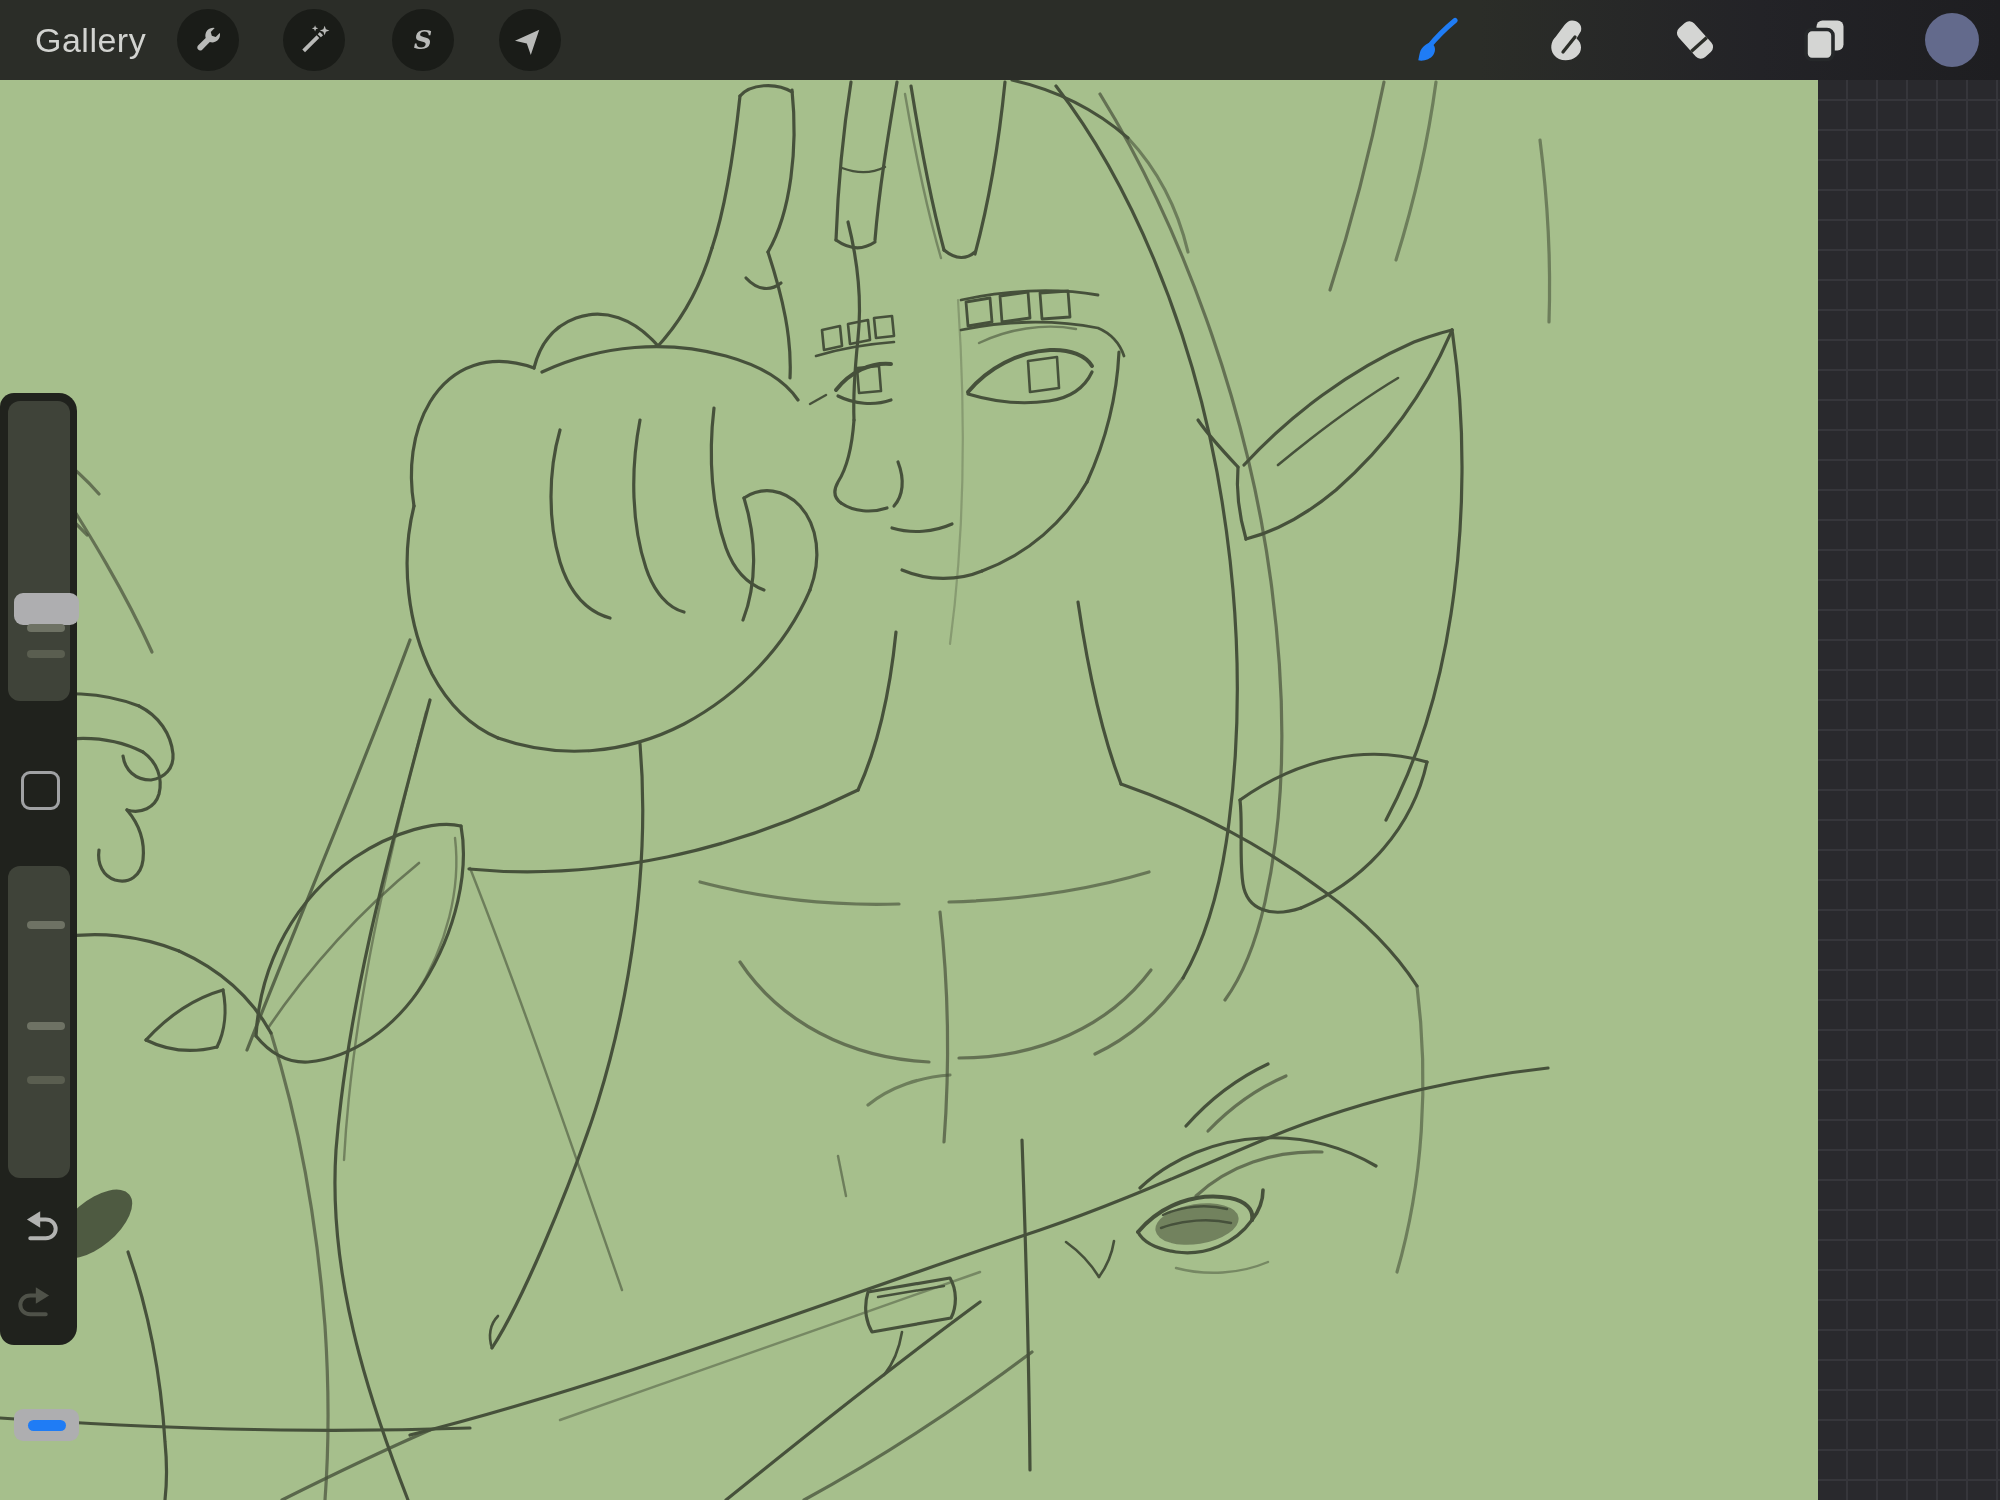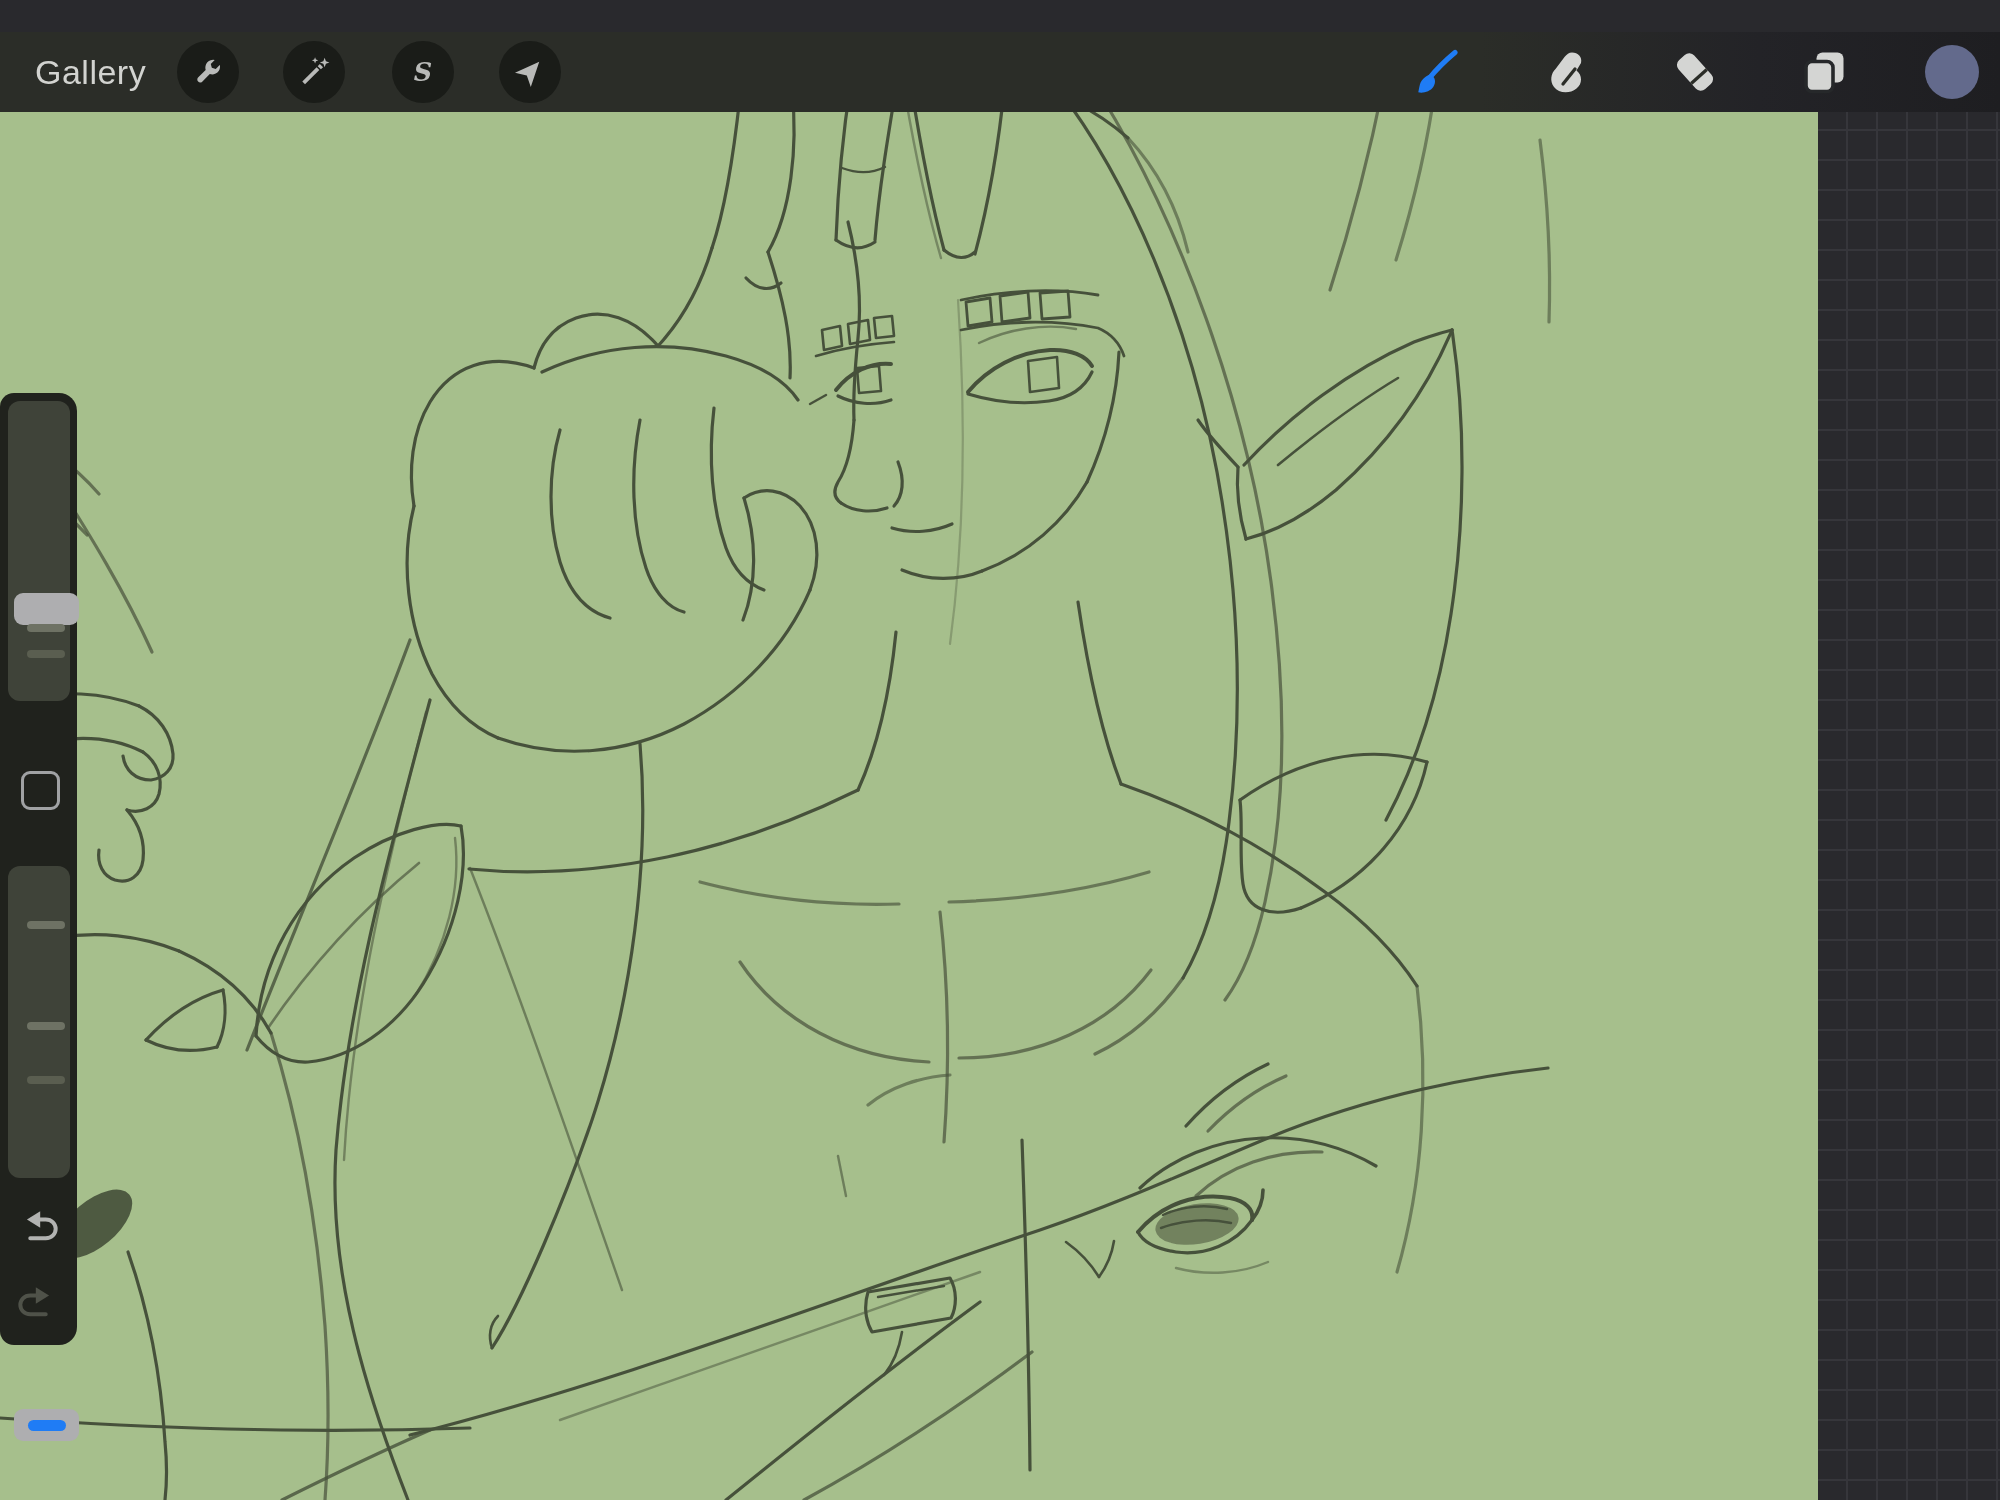--- a/index.html
+++ b/index.html
@@ -10,21 +10,21 @@
   #canvas{position:absolute;left:0;top:80px;width:1818px;height:1420px;background:#a6bf8c;}
   #canvas svg{position:absolute;left:0;top:0;}
   #workspace-grid{position:absolute;left:1818px;top:80px;width:182px;height:1420px;
     background-color:#29292d;
     background-image:linear-gradient(to right,#36363b 2px,transparent 2px),
                      linear-gradient(to bottom,#36363b 2px,transparent 2px);
     background-size:30px 30px;background-position:28px 19px;}
 
   
   #toolbar{position:absolute;left:0;top:0;width:2000px;height:80px;
-    background:linear-gradient(to right,#2b2d28 0%,#2b2d28 74%,#232327 88%,#1e1e21 100%);margin-top:32px;}
+    background:linear-gradient(to right,#2b2d28 0%,#2b2d28 74%,#232327 88%,#1e1e21 100%);}
   .gallery{position:absolute;left:35px;top:0;height:80px;line-height:80px;
     font-size:34px;color:#d2d3d0;letter-spacing:.5px;cursor:default;}
   .tool-circle{position:absolute;top:9px;width:62px;height:62px;border-radius:50%;
     background:#1a1c18;display:flex;align-items:center;justify-content:center;}
   .tool-plain{position:absolute;top:9px;width:62px;height:62px;display:flex;align-items:center;justify-content:center;}
   .swatch{position:absolute;top:13px;width:54px;height:54px;border-radius:50%;background:#636a8c;}
 
   
   #sidebar{position:absolute;left:0;top:393px;width:77px;height:952px;
     background:#20221d;border-radius:14px 18px 18px 14px;}

